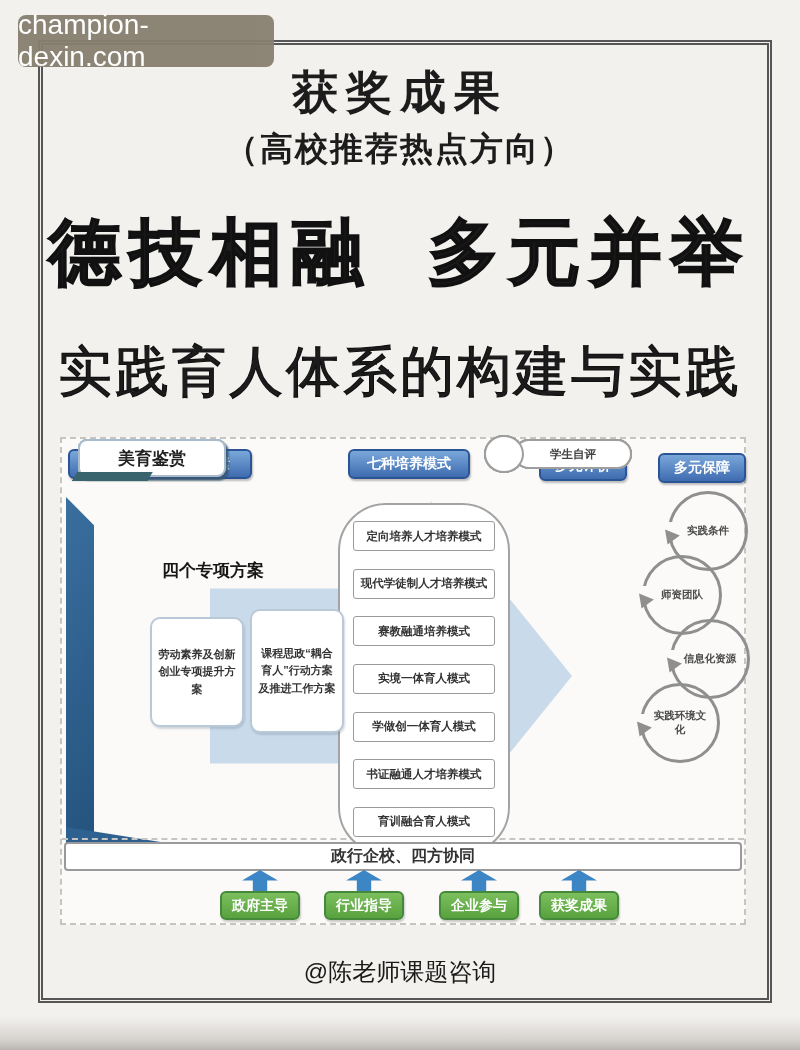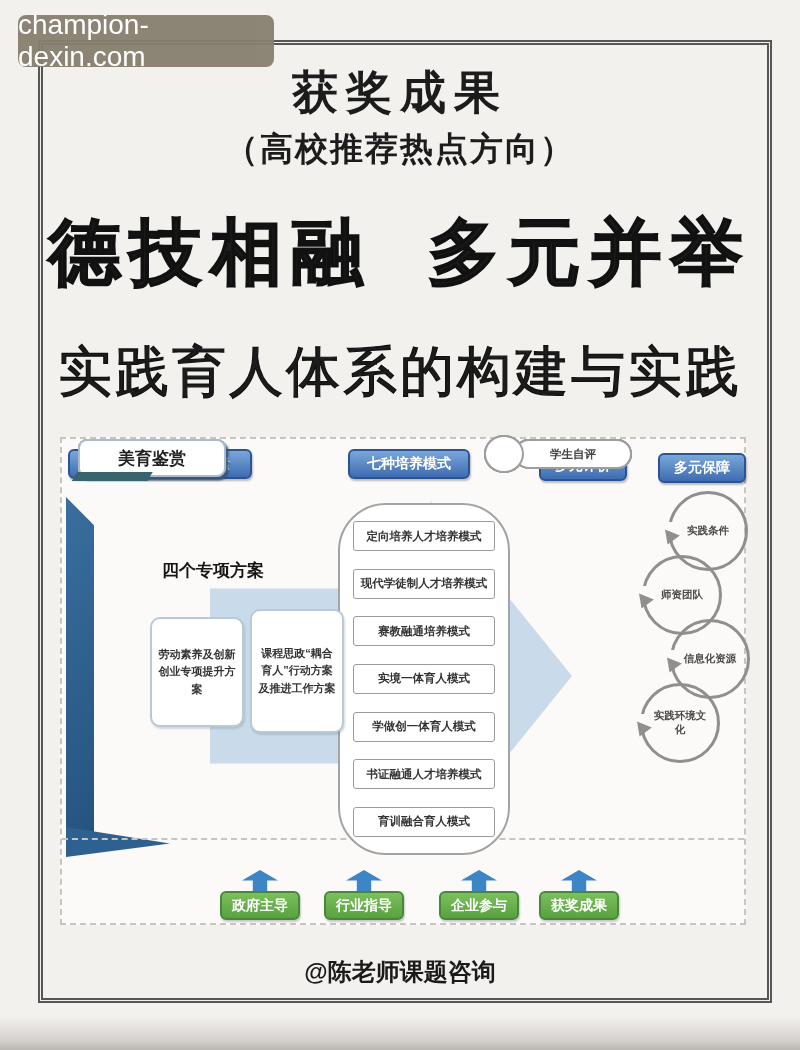--- a/index.html
+++ b/index.html
@@ -176,21 +176,21 @@
     border:2px solid #47893a; border-radius:6px;
     display:flex; align-items:center; justify-content:center;
     color:#fff; font-size:14px; font-weight:bold; z-index:3;
     box-shadow:1px 2px 2px rgba(0,0,0,.2);
   }
   .pb1{left:158px;} .pb2{left:262px;} .pb3{left:377px;} .pb4{left:477px;}
 
   
   .footer {
     position:absolute; left:0; top:956px; width:800px; text-align:center;
-    font-size:24px; font-weight:700; color:#1a1a1a;
+    font-size:24px; font-weight:400; color:#1a1a1a;
   }
 </style>
 </head>
 <body>
 
 <div class="frame"></div>
 <div class="bottom-edge"></div>
 
 <div class="wm-badge">
   <span>champion-dexin.com</span>
@@ -263,20 +263,21 @@
     <span>师资团队</span>
   </div>
   <div class="swirl sw3">
     <span>信息化资源</span>
   </div>
   <div class="swirl sw4">
     <span>实践环境文化</span>
   </div>
 
   <div class="dg-split"></div>
+  <div class="synergy-bar">政行企校、四方协同</div>
 
   <div class="pillar-arrow pa1"></div>
   <div class="pillar-arrow pa2"></div>
   <div class="pillar-arrow pa3"></div>
   <div class="pillar-arrow pa4"></div>
 
   <div class="pillar-badge pb1">政府主导</div>
   <div class="pillar-badge pb2">行业指导</div>
   <div class="pillar-badge pb3">企业参与</div>
   <div class="pillar-badge pb4">获奖成果</div>

